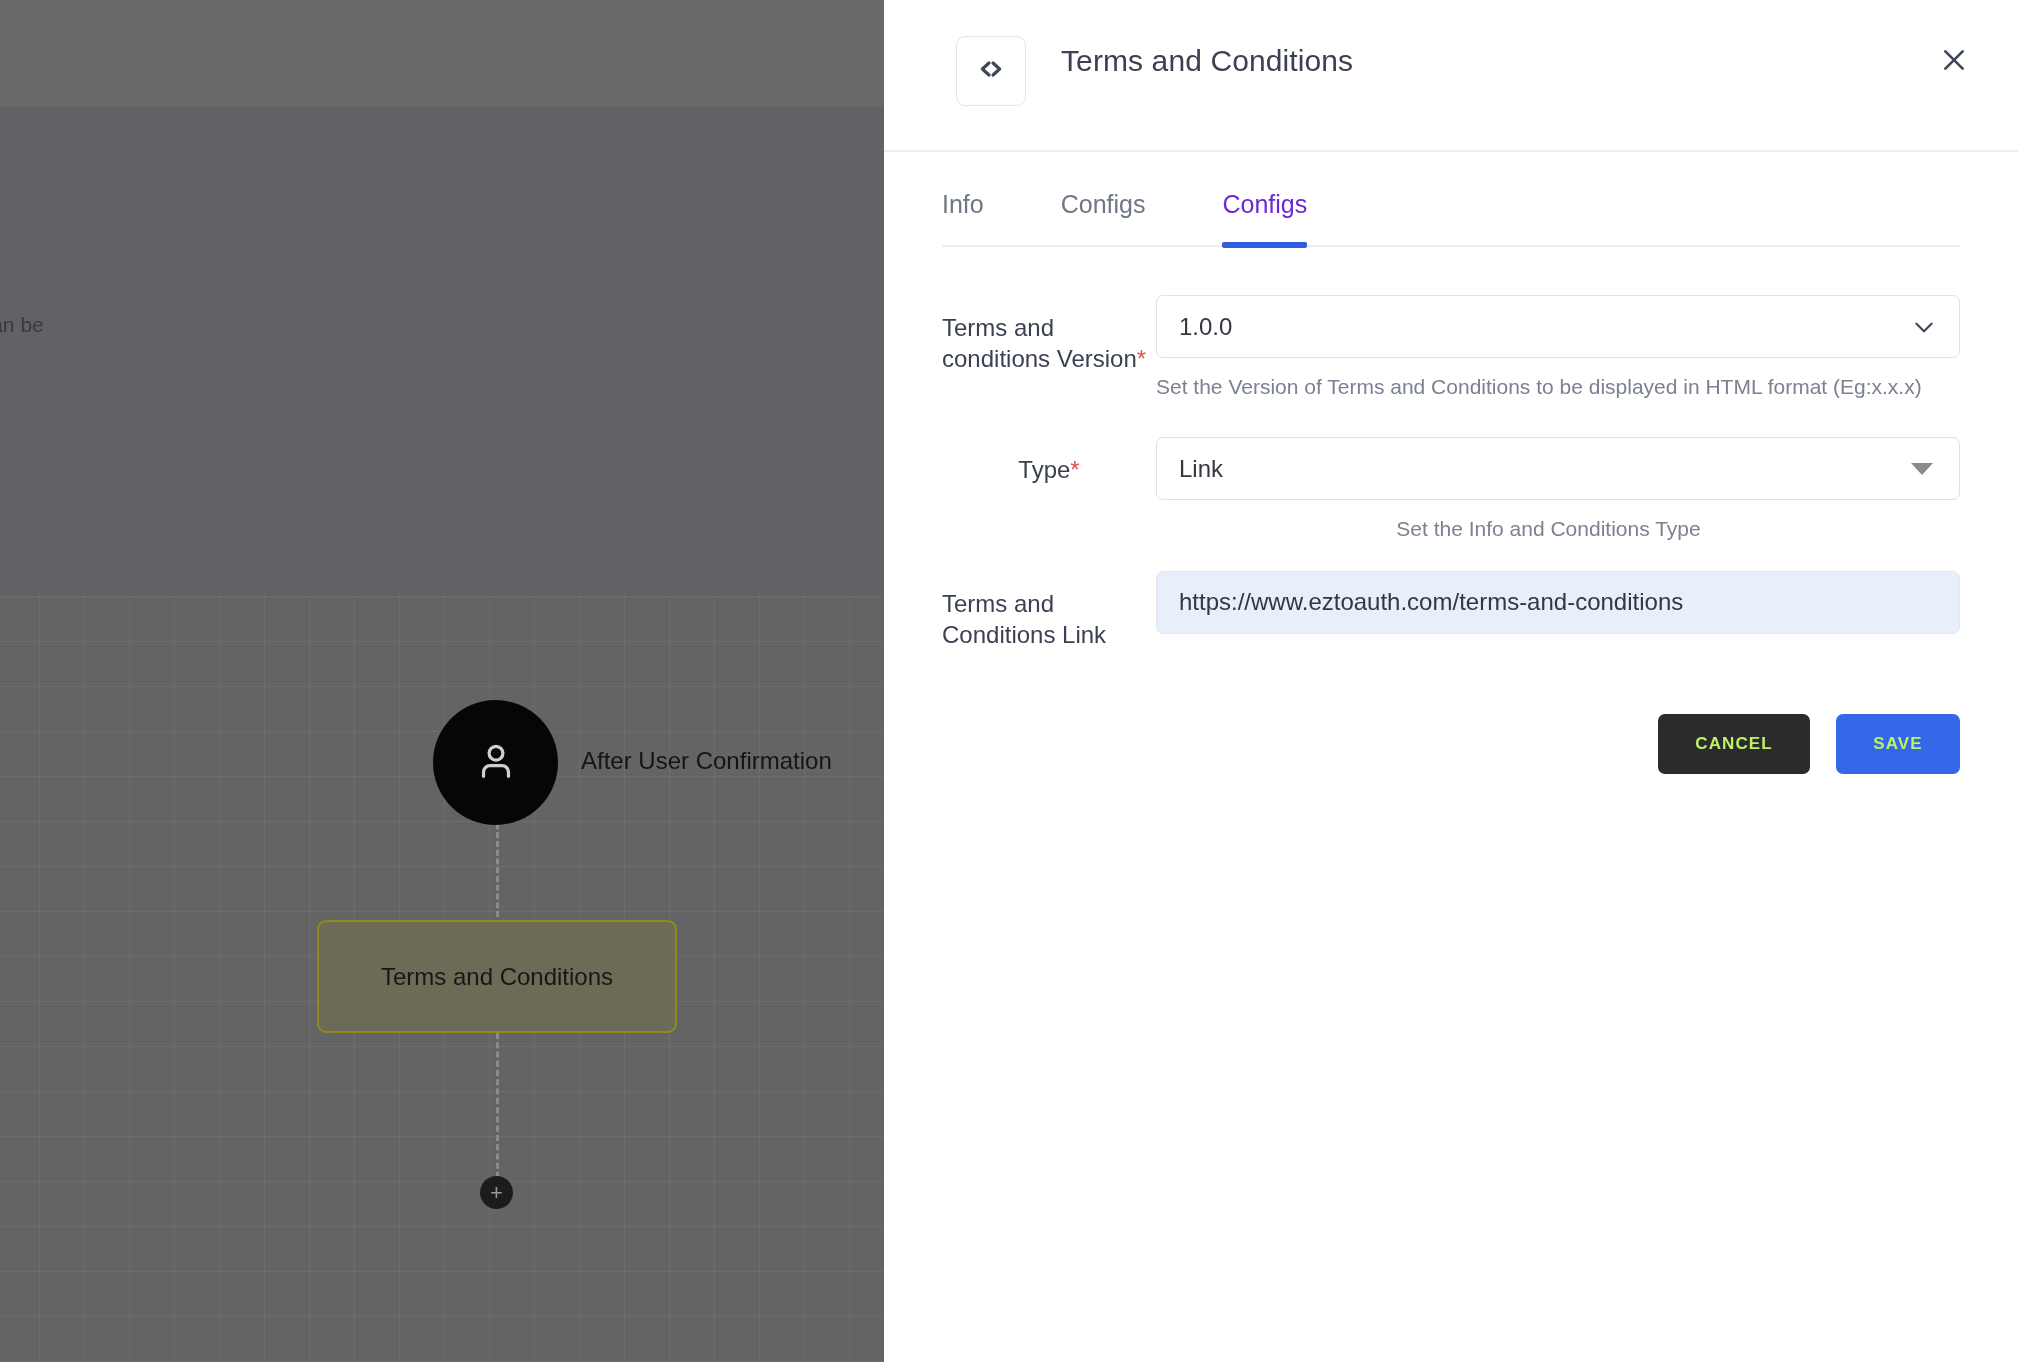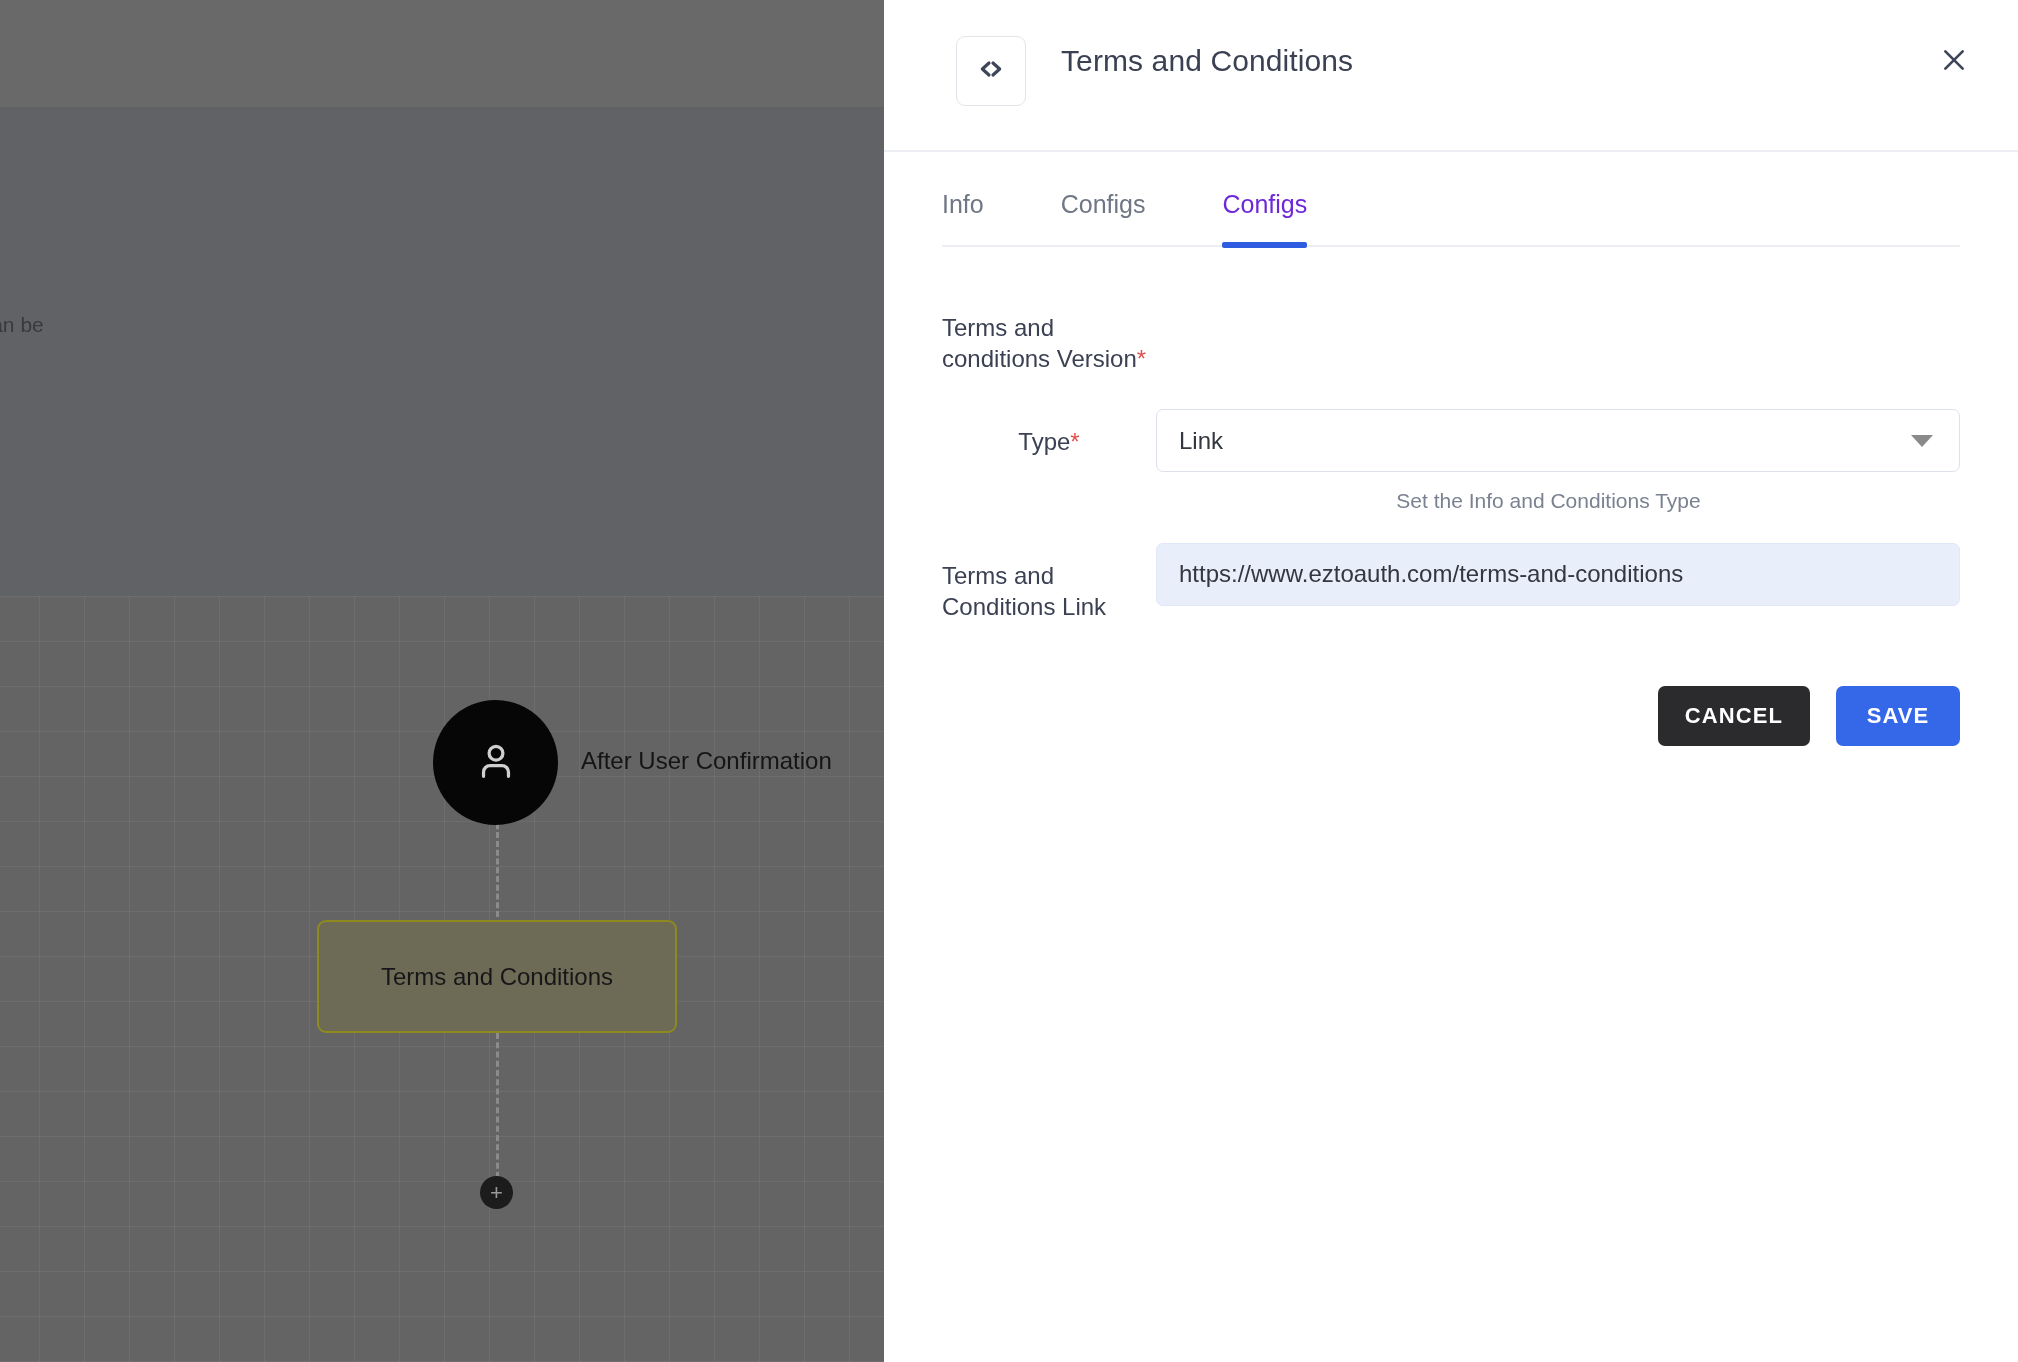--- a/index.html
+++ b/index.html
@@ -169,22 +169,22 @@
 
   
   #actions {
     display: flex; justify-content: flex-end; gap: 26px;
     padding: 52px 58px 0 58px;
   }
   .btn {
     height: 60px; min-width: 154px;
     border: none; border-radius: 7px;
     font-family: "Liberation Sans", sans-serif;
-    font-size: 22px; font-weight: bold; letter-spacing: 1.1px;
-    color: #ffffff; cursor: pointer;
+    font-size: 17px; font-weight: bold; letter-spacing: 1.1px;
+    color: #bef264; cursor: pointer;
     display: flex; align-items: center; justify-content: center;
   }
   #cancel-button { background: #2b2b2e; min-width: 152px; }
   #save-button { background: #3568e8; min-width: 124px; }
 </style>
 </head>
 <body>
 
 <div id="backdrop">
   <div id="band-top"></div>
@@ -243,20 +243,31 @@
     <div class="tab">Configs</div>
     <div class="tab active">Configs</div>
   </div>
 
   <div id="form">
 
     <div class="field-row">
       <div class="field-label">
         <span>Terms and conditions Version</span><span class="req">*</span>
       </div>
+      <div class="field-control">
+        <div class="control-box">
+          <span>1.0.0</span>
+          <span class="chev">
+            <svg viewBox="0 0 24 24" fill="none" stroke="#40465a" stroke-width="2" stroke-linecap="round" stroke-linejoin="round">
+              <polyline points="5,9 12,16 19,9"></polyline>
+            </svg>
+          </span>
+        </div>
+        <div class="helper">Set the Version of Terms and Conditions to be displayed in HTML format (Eg:x.x.x)</div>
+      </div>
     </div>
 
     <div class="field-row" style="margin-top:35px;text-align:center;">
       <div class="field-label">
         <span>Type</span><span class="req">*</span>
       </div>
       <div class="field-control">
         <div class="control-box">
           <span>Link</span>
           <span class="caret"></span>

